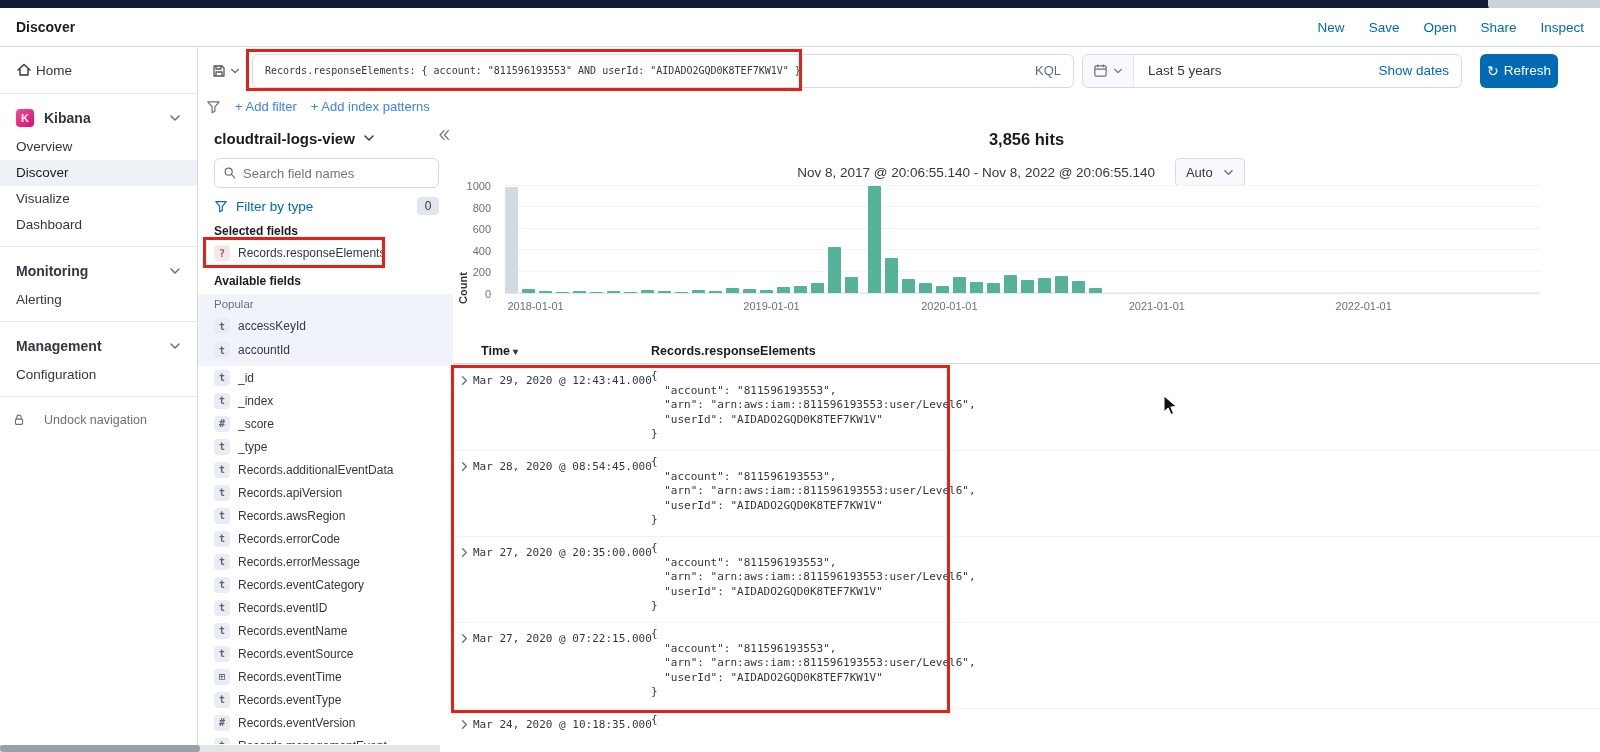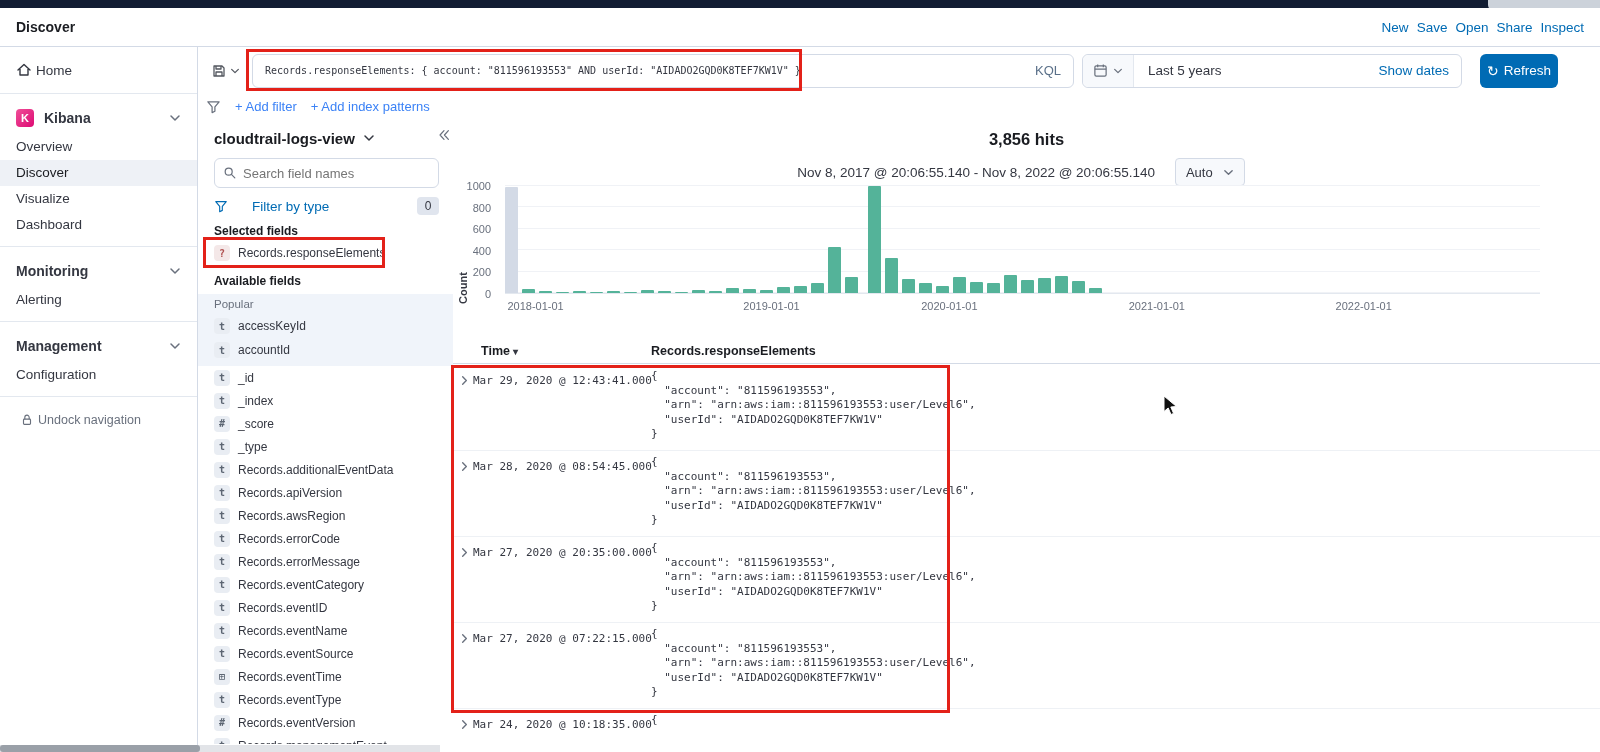--- a/index.html
+++ b/index.html
@@ -8,35 +8,35 @@
   .page{position:relative;width:1600px;height:752px;background:#fff;overflow:hidden}
 
   
   .topstrip{position:absolute;left:0;top:0;width:1600px;height:8px;background:#121d33}
   .toppill{position:absolute;right:0;top:0;width:112px;height:11px;background:#ccd2da;border-radius:0 0 0 6px}
 
   
   .appheader{position:absolute;left:0;top:8px;width:1600px;height:39px;background:#fff;
     border-bottom:1px solid #D3DAE6;display:flex;align-items:center;justify-content:space-between;padding:0 16px}
   .crumb{font-size:14px;font-weight:700;color:#1a1c21}
-  .hactions{display:flex;gap:8px;font-size:13.5px;color:#006BB4}
+  .hactions{display:flex;gap:24px;font-size:13.5px;color:#006BB4}
   .hactions span{cursor:pointer}
 
   
   .leftnav{position:absolute;left:0;top:47px;width:198px;bottom:0;background:#fff;
     border-right:1px solid #D3DAE6;padding-top:8px;font-size:13.5px}
   .nav-item{display:flex;align-items:center;gap:4px;height:30px;padding:0 16px;cursor:pointer}
   .leftnav hr{border:none;border-top:1px solid #E3E8EF;margin:8px 0}
   .nav-group{display:flex;align-items:center;height:32px;padding:0 16px;font-weight:700;font-size:14px;cursor:pointer}
   .nav-group .grp-caret{margin-left:auto}
   .klogo{width:18px;height:18px;border-radius:4px;background:linear-gradient(135deg,#f04e98,#dd0a73);
     color:#fff;font-weight:700;font-size:11px;display:flex;align-items:center;justify-content:center;margin-right:10px}
   .nav-sub{display:block;height:26px;line-height:26px;padding:0 16px;font-size:13.5px;color:#343741;cursor:pointer}
   .nav-sub.active{background:#EEF1F6;color:#1a1c21;font-weight:500}
-  .undock{display:flex;gap:4px;align-items:center;padding:0 20px;height:30px;font-size:12.5px;color:#69707D;cursor:pointer}
+  .undock{display:flex;gap:18px;align-items:center;padding:0 12px;height:30px;font-size:12.5px;color:#69707D;cursor:pointer}
 
   
   .querybar{position:absolute;left:198px;top:47px;right:0;height:47px;display:flex;align-items:center;
     padding-left:8px;gap:8px}
   .savedq{width:38px;height:34px;display:flex;align-items:center;justify-content:center;gap:3px;
     background:none;border:none;color:#53575f;cursor:pointer}
   .qinput{width:822px;height:34px;border:1px solid #D3DAE6;border-radius:6px;display:flex;align-items:center;
     background:#fff;overflow:hidden}
   .qinput input{flex:1;border:none;outline:none;font-family:"DejaVu Sans Mono",monospace;font-size:10px;
     color:#343741;padding:0 12px;background:transparent}
@@ -57,21 +57,21 @@
   .funnel{color:#69707D;display:flex}
 
   
   .fieldpanel{position:absolute;left:198px;top:118px;width:255px;bottom:8px;padding:6px 14px 0 16px;overflow:hidden}
   .ip-row{height:28px;display:flex;align-items:center;gap:8px;cursor:pointer}
   .ip-name{font-size:15px;font-weight:700;color:#1a1c21}
   .collapse-ico{position:absolute;right:2px;top:10px;color:#69707D;cursor:pointer}
   .fsearch{margin-top:6px;height:30px;border:1px solid #D3DAE6;border-radius:6px;display:flex;align-items:center;
     padding:0 8px;gap:6px;background:#fff;color:#8b93a2}
   .fsearch input{border:none;outline:none;flex:1;font-size:13px;font-family:inherit;color:#343741;background:transparent}
-  .ftype{margin-top:8px;height:20px;display:flex;align-items:center;gap:24px;color:#006BB4;font-size:13.5px;cursor:pointer}
+  .ftype{margin-top:8px;height:20px;display:flex;align-items:center;gap:8px;color:#006BB4;font-size:13.5px;cursor:pointer}
   .badge{margin-left:auto;min-width:22px;height:18px;border-radius:4px;background:#E0E5EE;color:#343741;
     font-size:12px;display:flex;align-items:center;justify-content:center;padding:0 6px}
   .fheading{margin-top:8px;font-size:12px;font-weight:700;color:#1a1c21;height:14px}
   .field-row{display:flex;align-items:center;gap:8px;height:23px;font-size:12px;color:#343741;cursor:pointer;white-space:nowrap}
   .field-row.selected{margin-top:2px;height:26px}
   .ficon{flex:0 0 16px;width:16px;height:16px;border-radius:4px;background:#E9EDF3;color:#5d6673;font-size:10px;
     font-weight:700;display:flex;align-items:center;justify-content:center;font-family:"DejaVu Sans Mono",monospace}
   .field-row.selected .ficon{color:#b05050;background:#F4E8E8}
   .popular-block{margin:6px -14px 0 -16px;padding:4px 14px 4px 16px;background:#F0F4FA}
   .popular-block .field-row{height:24px}

